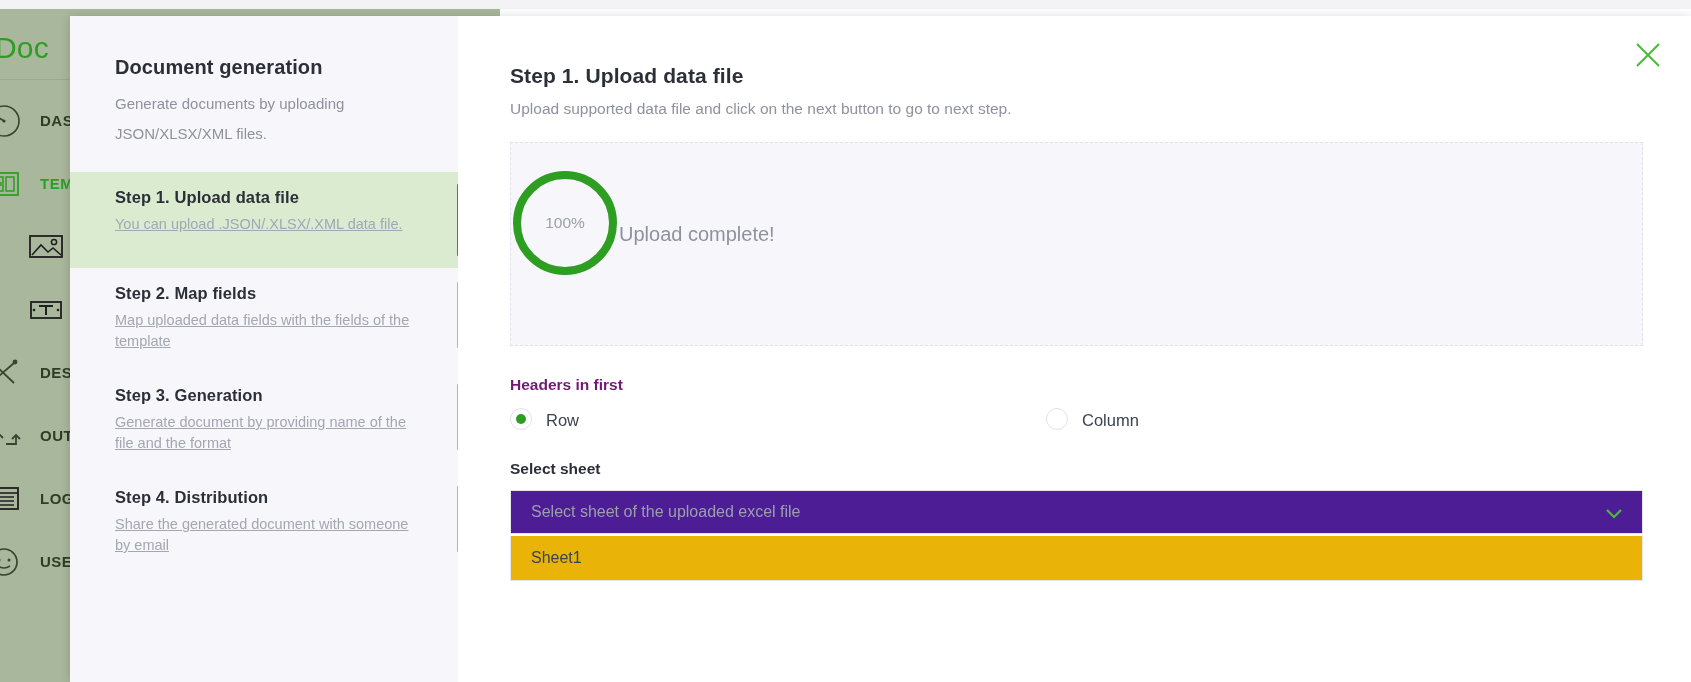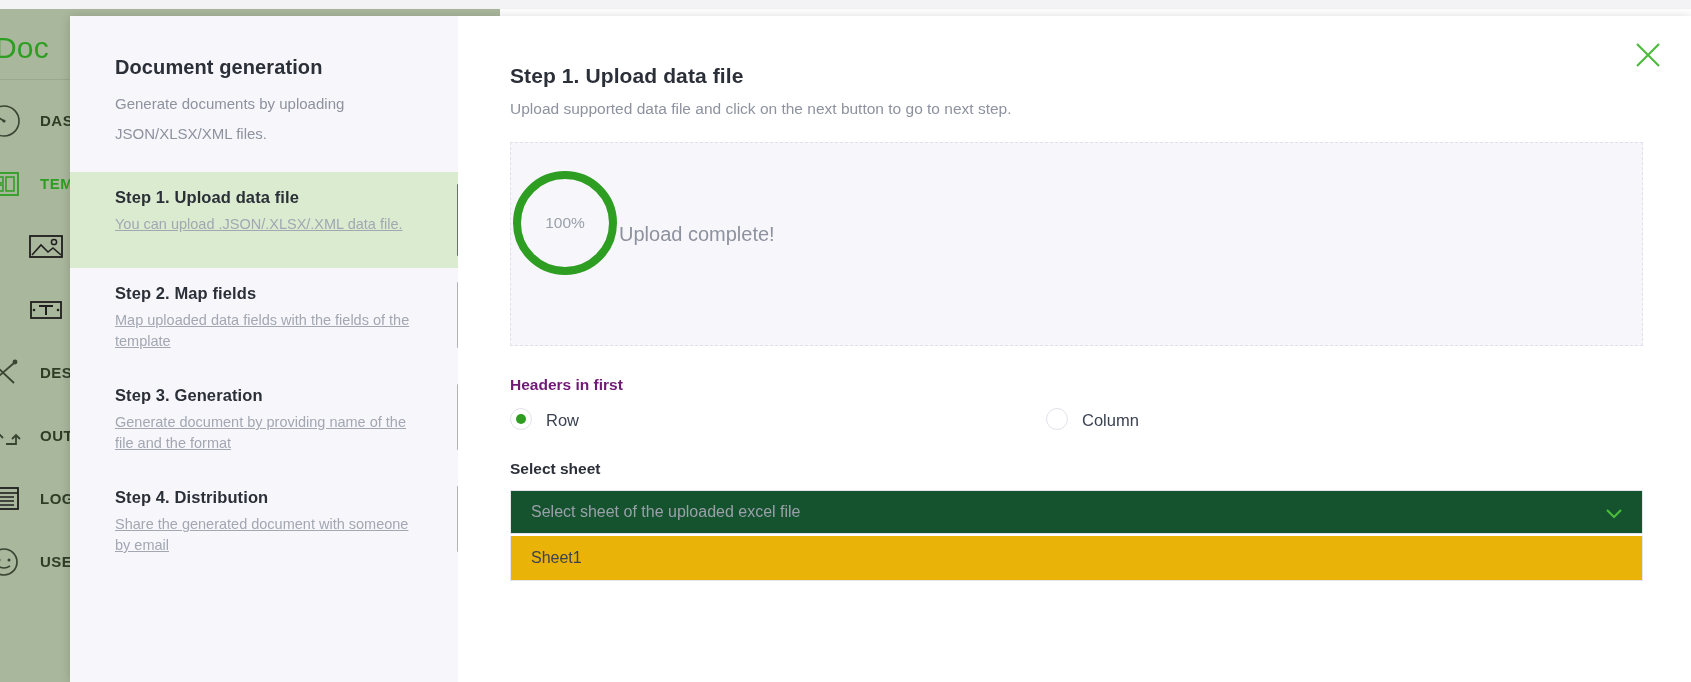--- a/index.html
+++ b/index.html
@@ -58,21 +58,21 @@
   .lbl-headers{position:absolute;left:52px;top:360px;font-size:15.5px;font-weight:bold;color:#701a75;}
   .radios{position:absolute;left:52px;top:392px;width:1133px;display:flex;}
   .radio{display:flex;align-items:flex-end;cursor:pointer;}
   .radio.col2{margin-left:467px;}
   .rb{width:22px;height:22px;border-radius:50%;border:1px solid #e2e2ea;background:#fff;
       display:flex;align-items:center;justify-content:center;box-sizing:border-box;}
   .rb-dot{width:10px;height:10px;border-radius:50%;background:#2e9e23;}
   .rlabel{margin-left:14px;font-size:16.5px;color:#3b4250;}
 
   .lbl-sheet{position:absolute;left:52px;top:444px;font-size:15.5px;font-weight:bold;color:#2b2f38;}
-  .select-box{position:absolute;left:52px;top:474px;width:1133px;height:44px;background:#14532d;
+  .select-box{position:absolute;left:52px;top:474px;width:1133px;height:44px;background:#4c1d95;
               border:1px solid #e4e4ec;box-sizing:border-box;display:flex;align-items:center;cursor:pointer;}
   .select-ph{margin-left:20px;font-size:16px;color:#9aa0aa;}
   .select-caret{position:absolute;right:18px;top:0;height:44px;display:flex;align-items:center;}
   .dropdown{position:absolute;left:52px;top:520px;width:1133px;background:#fff;border:1px solid #e4e4ec;
             border-top:none;box-sizing:border-box;}
   .dd-item{height:44px;display:flex;align-items:center;font-size:16px;color:#3b4250;cursor:pointer;}
   .dd-item.hl{background:#eab308;}
   .dd-item span{margin-left:20px;}
 </style>
 </head>

